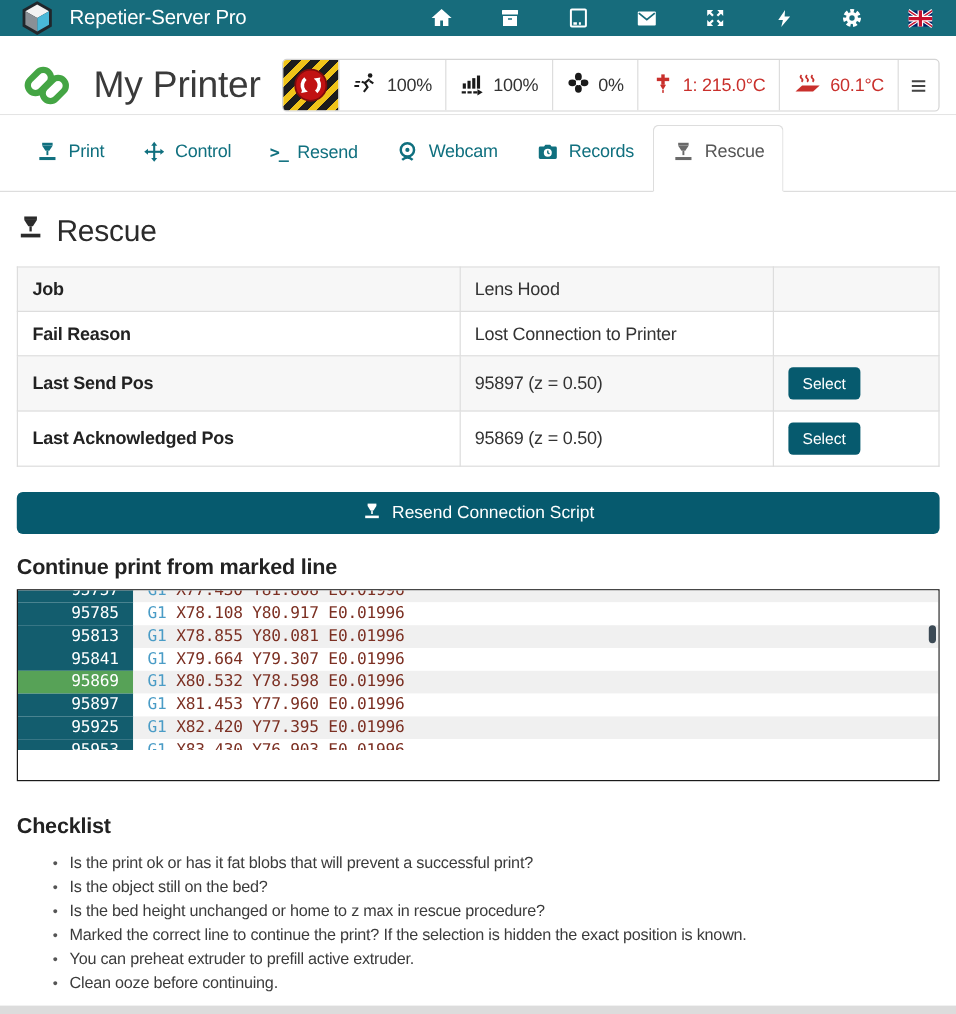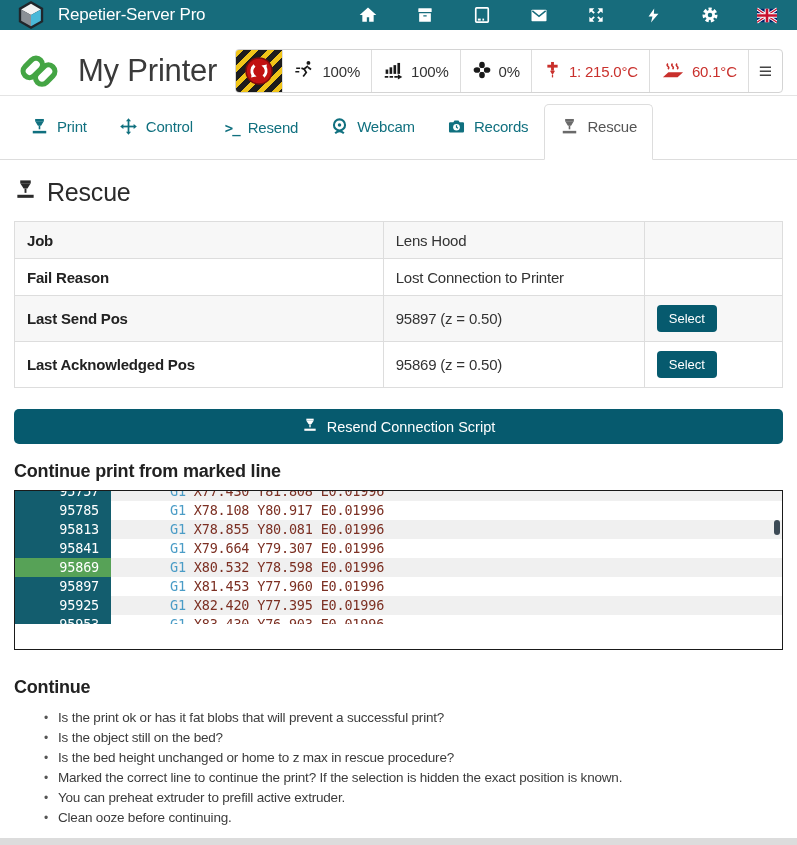--- a/index.html
+++ b/index.html
@@ -56,21 +56,21 @@
   
   .codebox{border:1px solid #1a1a1a;height:160px;position:relative;overflow:hidden;background:#fff;}
   .codeclip{height:133px;overflow:hidden;}
   .codeinner{margin-top:-9px;}
   .gline{display:flex;height:19px;line-height:19px;font-family:"DejaVu Sans Mono",monospace;font-size:13.5px;cursor:pointer;}
   .gline .num{flex:none;width:96px;background:var(--gutter-teal);color:#fff;text-align:right;padding-right:12px;}
   .gline.sel .num{background:var(--selected-line-green);}
   .gline .code{flex:1;padding-left:12px;white-space:pre;}
   .gline:nth-child(odd) .code{background:#f0f0f0;}
   .gline:nth-child(even) .code{background:#fff;}
-  .cmd{color:var(--gcode-cmd);margin-left:47px;}
+  .cmd{color:var(--gcode-cmd);}
   .args{color:var(--gcode-args);}
   .gutter-fill{position:absolute;left:0;bottom:0;height:9px;width:96px;background:#fff;}
   .scroll-thumb{position:absolute;right:2px;top:29px;width:6px;height:15px;background:#3c4a55;border-radius:3px;cursor:grab;}
 
   
   .checklist-heading{font-size:18px;font-weight:bold;color:#222;margin:27px 0 10px;}
   ul.checklist{list-style:none;margin:0 0 0 30px;}
   ul.checklist li{position:relative;padding-left:14px;font-size:13.5px;color:#3c3c3c;line-height:20px;}
   ul.checklist li::before{content:"•";position:absolute;left:0;top:0;color:#555;font-size:12px;}
 
@@ -390,21 +390,21 @@
         <div class="gline">
             <span class="num">95953</span>
             <span class="code"><span class="cmd">G1</span> <span class="args">X83.430 Y76.903 E0.01996</span></span>
           </div>
       </div>
     </div>
     <div class="gutter-fill"></div>
     <div class="scroll-thumb"></div>
   </div>
 
-  <h3 class="checklist-heading">Continue</h3>
+  <h3 class="checklist-heading">Checklist</h3>
   <ul class="checklist">
     <li>Is the print ok or has it fat blobs that will prevent a successful print?</li>
     <li>Is the object still on the bed?</li>
     <li>Is the bed height unchanged or home to z max in rescue procedure?</li>
     <li>Marked the correct line to continue the print? If the selection is hidden the exact position is known.</li>
     <li>You can preheat extruder to prefill active extruder.</li>
     <li>Clean ooze before continuing.</li>
   </ul>
 
   <div class="btnrow">

